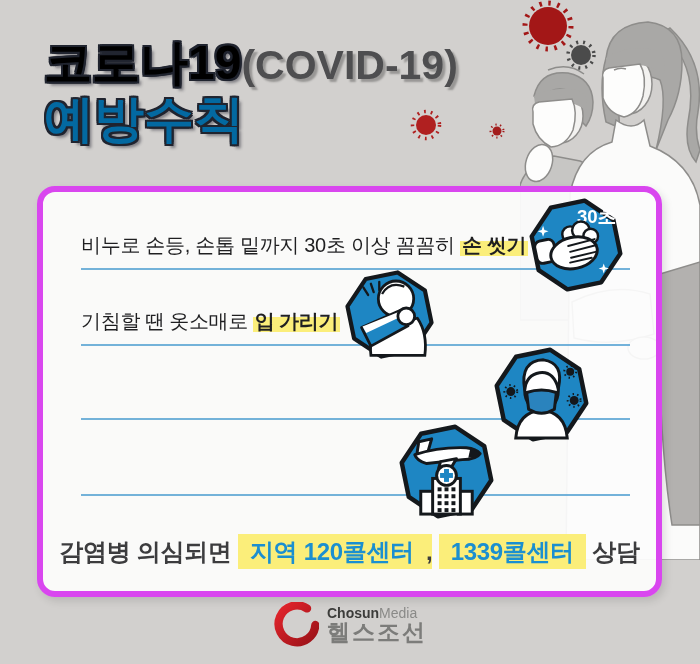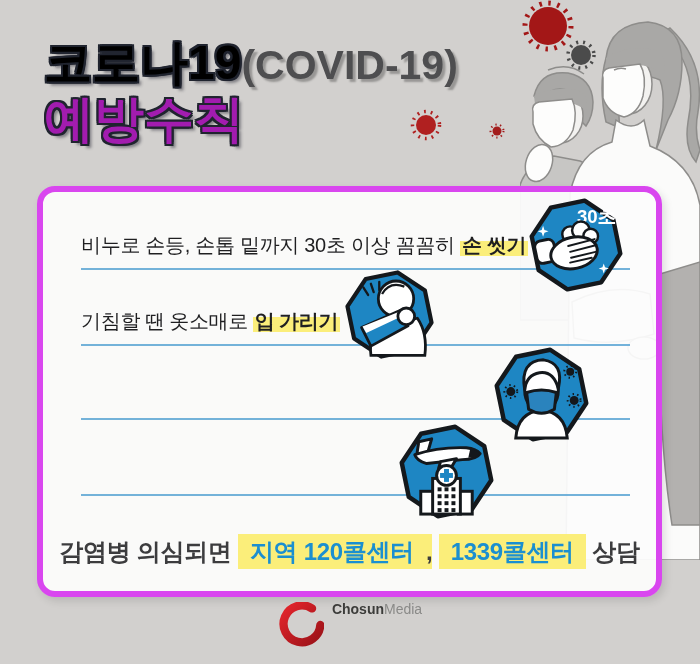--- a/index.html
+++ b/index.html
@@ -8,21 +8,21 @@
 
   
   .bg-people{position:absolute;left:520px;top:0;width:180px;height:560px;z-index:0;}
   .bg-virus{position:absolute;left:0;top:0;width:700px;height:664px;z-index:0;pointer-events:none;}
 
   
   .title{position:absolute;left:44px;top:36px;z-index:2;line-height:1.14;white-space:nowrap;}
   .title .l1{font-size:48px;font-weight:bold;}
   .title .l2{font-size:50px;font-weight:bold;}
   .t-red{color:#000000;text-shadow:-2px -2px 0 #20242f,2px -2px 0 #20242f,-2px 2px 0 #20242f,2px 2px 0 #20242f,0 -2px 0 #20242f,0 2px 0 #20242f,-2px 0 0 #20242f,2px 0 0 #20242f,4px 4px 3px rgba(30,30,45,.45);}
-  .t-blue{color:#a21caf;text-shadow:-2px -2px 0 #20242f,2px -2px 0 #20242f,-2px 2px 0 #20242f,2px 2px 0 #20242f,0 -2px 0 #20242f,0 2px 0 #20242f,-2px 0 0 #20242f,2px 0 0 #20242f,4px 4px 3px rgba(30,30,45,.45);}
+  .t-blue{color:#0369a1;text-shadow:-2px -2px 0 #20242f,2px -2px 0 #20242f,-2px 2px 0 #20242f,2px 2px 0 #20242f,0 -2px 0 #20242f,0 2px 0 #20242f,-2px 0 0 #20242f,2px 0 0 #20242f,4px 4px 3px rgba(30,30,45,.45);}
   .t-paren{color:#4e4e50;font-size:41px;text-shadow:3px 3px 2px rgba(0,0,0,.28);}
 
   
   .card{position:absolute;left:37px;top:186px;width:625px;height:411px;box-sizing:border-box;
         background:rgba(252,252,252,0.94);border:6px solid #d946ef;border-radius:18px;z-index:1;
         box-shadow:3px 4px 8px rgba(0,0,0,.12);}
   .rule-text{position:absolute;left:38px;font-size:20px;letter-spacing:-0.3px;color:#1f1f21;white-space:nowrap;z-index:1;}
   .rule-text .hl{background:linear-gradient(transparent 34%, #fbee7a 34%);padding:0 2px;}
   .rule-text .b{font-weight:bold;}
   .divider{position:absolute;left:38px;right:26px;height:2px;background:#5ba4d4;opacity:.85;}
@@ -37,21 +37,21 @@
   .f-comma{color:#3c3c3e;background:#fbee7a;padding:4px 0;}
 
   
   .oct-icon{position:absolute;z-index:3;}
   .i1{left:527px;top:196px;width:98px;height:98px;}
   .i2{left:343px;top:268px;width:93px;height:93px;}
   .i3{left:492px;top:345px;width:99px;height:99px;}
   .i4{left:397px;top:422px;width:99px;height:99px;}
 
   
-  .logo{position:absolute;left:0;right:0;top:602px;display:flex;justify-content:center;align-items:flex-start;gap:8px;z-index:2;}
+  .logo{position:absolute;left:0;right:0;top:602px;display:flex;justify-content:center;align-items:center;gap:8px;z-index:2;}
   .logo-text{display:flex;flex-direction:column;line-height:1.05;}
   .brand{font-size:14px;color:#4a4a48;}
   .brand .bold{font-weight:bold;color:#3c3c3a;}
   .brand .light{color:#8a8a88;}
   .logo-name{font-size:23px;font-weight:bold;color:#7c7c7a;letter-spacing:2px;}
 </style>
 </head>
 <body>
 
 <div class="stage">
@@ -215,16 +215,17 @@
           <stop offset="0" stop-color="#e4252c"></stop>
             <stop offset="1" stop-color="#9b1218"></stop>
         </linearGradient>
       </defs>
       <path d="M37 7 A 20 20 0 1 0 46 25" fill="none" stroke="url(#redgrad)" stroke-width="9" stroke-linecap="round"></path>
     </svg>
     <div class="logo-text">
       <div class="brand">
         <span class="bold">Chosun</span><span class="light">Media</span>
       </div>
+      <div class="logo-name">헬스조선</div>
     </div>
   </div>
 
 </div>
 
 </body></html>

